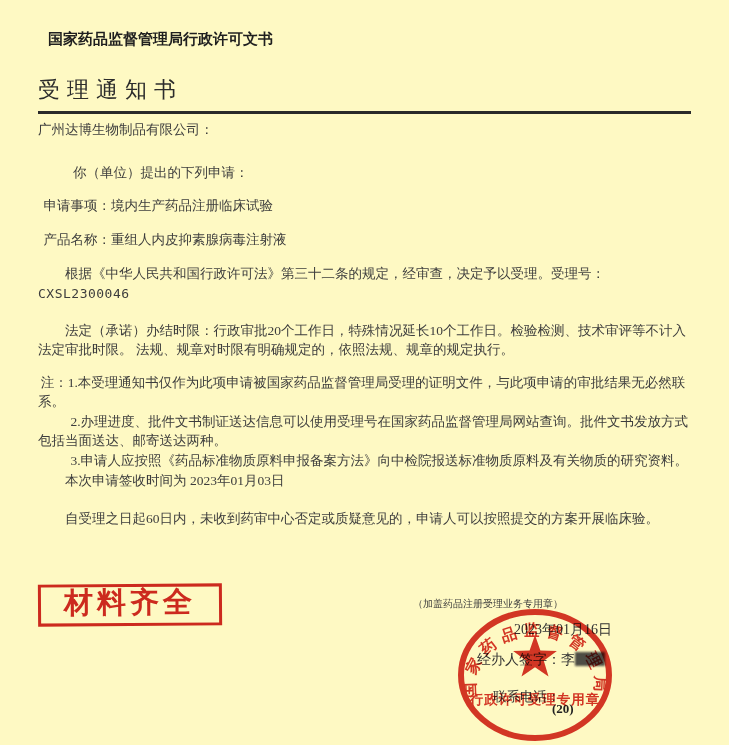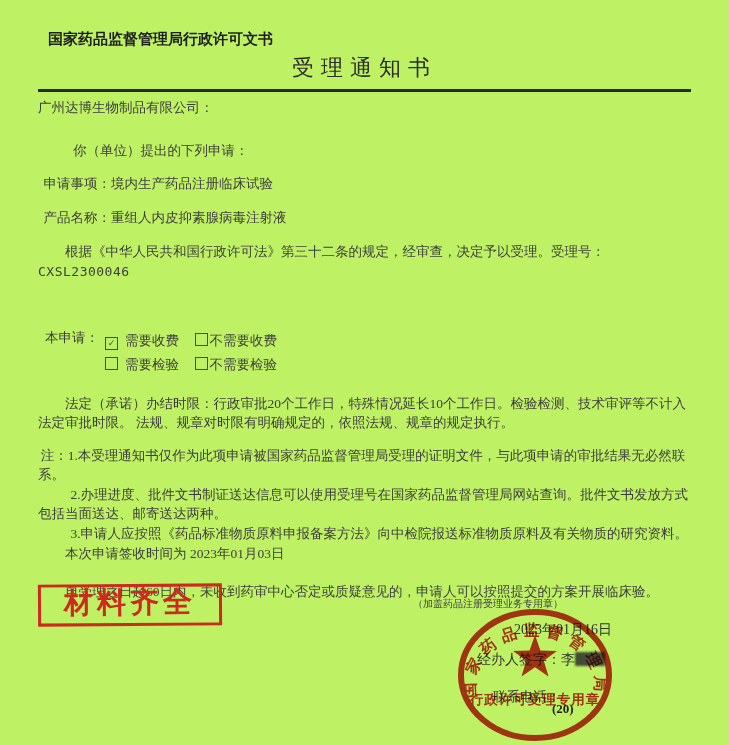--- a/index.html
+++ b/index.html
@@ -1,34 +1,34 @@
 <!DOCTYPE html>
 <html><head>
 <meta charset="utf-8">
 <style>
   html,body{margin:0;padding:0;background:#fff;}
   .page{
     position:relative;
     width:729px;height:745px;
-    background:#bef264;
+    background:#fef9c3;
     box-sizing:border-box;
     outline:1px solid #e4e4e4;
     overflow:hidden;
     font-family:"Liberation Serif","DejaVu Serif",serif;
     color:#3d3d3d;
   }
   .content{padding:0 38px;}
   p{margin:0;}
   .letterhead{
     padding-top:30px;padding-left:10px;
     font-size:15px;font-weight:bold;color:#1f1f1f;
     font-family:"Liberation Sans","DejaVu Sans",sans-serif;
   }
   .doc-title{
-    margin-top:4px;text-align:center;
+    margin-top:26px;text-align:left;
     font-size:22px;letter-spacing:7px;color:#2c2c2c;
   }
   .rule{border-bottom:3px solid #2a2a2a;margin-top:6px;}
   .body-text{font-size:13.5px;line-height:1.45;}
   .recipient{margin-top:6px;}
   .intro{margin-top:23px;text-indent:2.6em;}
   .field-line{margin-top:14px;text-indent:0.4em;}
   .acceptance{margin-top:15px;text-indent:2em;}
   .receipt-no{font-family:"DejaVu Sans Mono","Liberation Mono",monospace;font-size:13px;letter-spacing:0.5px;}
   .options{margin-top:47px;display:flex;align-items:flex-start;font-size:13.5px;}
@@ -82,33 +82,20 @@
     <div class="rule"></div>
 
     <p class="body-text recipient">广州达博生物制品有限公司：</p>
     <p class="body-text intro">你（单位）提出的下列申请：</p>
 
     <p class="body-text field-line"><span>申请事项：</span><span>境内生产药品注册临床试验</span></p>
     <p class="body-text field-line"><span>产品名称：</span><span>重组人内皮抑素腺病毒注射液</span></p>
 
     <p class="body-text acceptance"><span>根据《中华人民共和国行政许可法》第三十二条的规定，经审查，决定予以受理。受理号：</span><span class="receipt-no">CXSL2300046</span></p>
 
-    <div class="options">
-      <span class="opt-label">本申请：</span>
-      <div class="opt-rows">
-        <div class="opt-row">
-          <span class="cb">✓</span><span>需要收费</span>
-          <span class="cb cb-gap"></span><span>不需要收费</span>
-        </div>
-        <div class="opt-row">
-          <span class="cb"></span><span>需要检验</span>
-          <span class="cb cb-gap"></span><span>不需要检验</span>
-        </div>
-      </div>
-    </div>
 
     <p class="body-text time-limit">法定（承诺）办结时限：行政审批20个工作日，特殊情况延长10个工作日。检验检测、技术审评等不计入法定审批时限。 法规、规章对时限有明确规定的，依照法规、规章的规定执行。</p>
 
     <div class="notes">
       <p class="body-text note-first">注：1.本受理通知书仅作为此项申请被国家药品监督管理局受理的证明文件，与此项申请的审批结果无必然联系。</p>
       <p class="body-text note-cont">2.办理进度、批件文书制证送达信息可以使用受理号在国家药品监督管理局网站查询。批件文书发放方式包括当面送达、邮寄送达两种。</p>
       <p class="body-text note-cont">3.申请人应按照《药品标准物质原料申报备案方法》向中检院报送标准物质原料及有关物质的研究资料。</p>
     </div>
 
     <p class="body-text sign-time">本次申请签收时间为 2023年01月03日</p>

